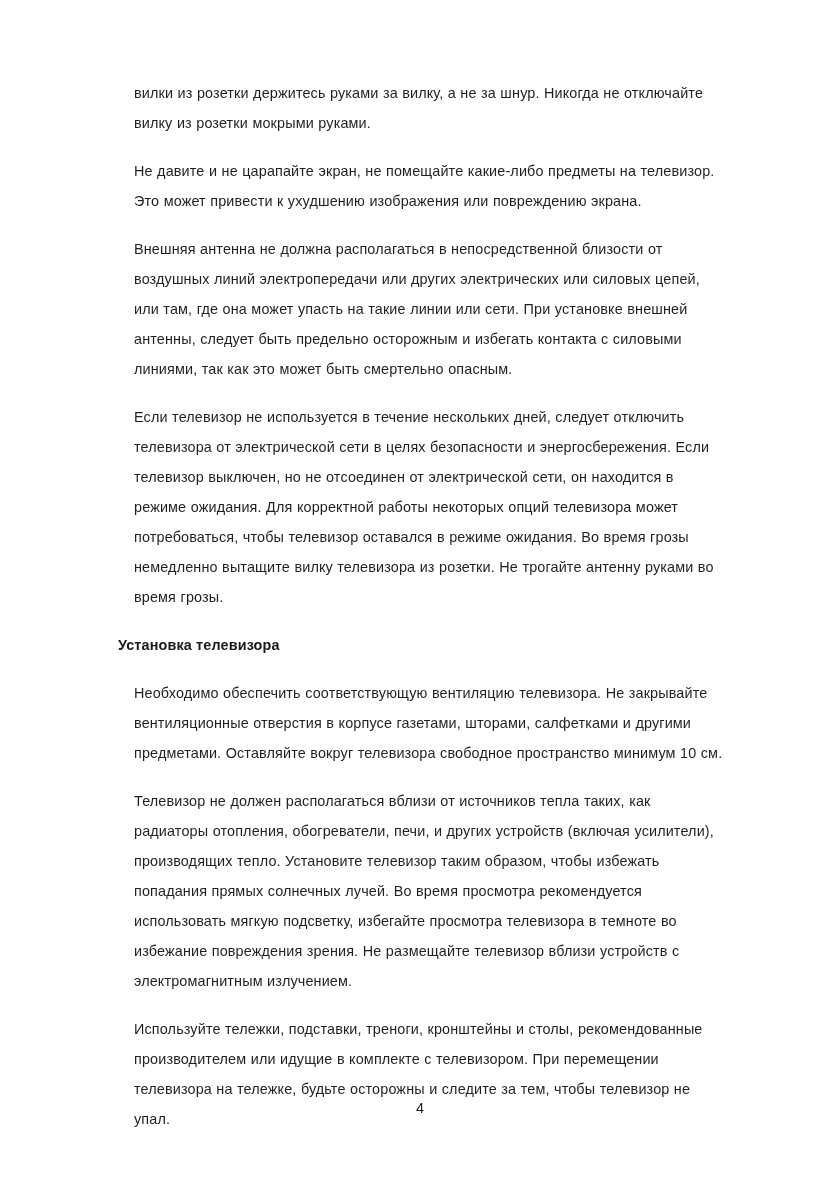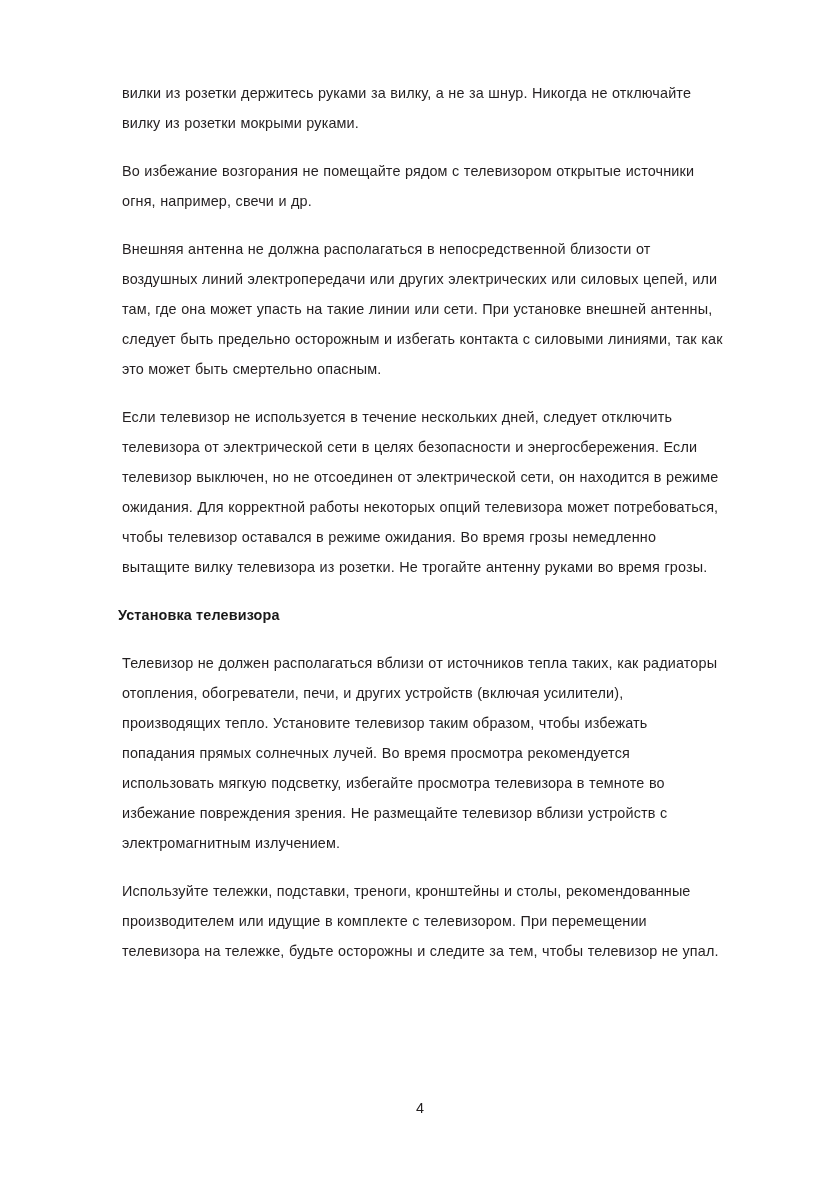--- a/index.html
+++ b/index.html
@@ -25,21 +25,21 @@
   }
 
   .content {
     position: absolute;
     left: 118px;
     top: 78px;
     width: 606px;
   }
 
   p.para {
-    margin: 0 0 18px 4px;
+    margin: 0 0 18px 16px;
     font-size: 14.4px;
     line-height: 30px;
     text-align: left;
     color: #231f20;
     letter-spacing: 0.01em;
     word-spacing: 0.02em;
   }
 
   h3.heading {
     margin: 8px 0 18px 0;
@@ -61,21 +61,22 @@
     color: #231f20;
     font-family: "Liberation Sans", "DejaVu Sans", sans-serif;
   }
 </style>
 </head>
 <body>
 
 <div class="page">
   <div class="content">
       <p class="para">вилки из розетки держитесь руками за вилку, а не за шнур. Никогда не отключайте вилку из розетки мокрыми руками.</p>
-      <p class="para">Во избежание возгорания не помещайте рядом с телевизором открытые источники огня, например, свечи и др.</p>
+      <p class="para">Не давите и не царапайте экран, не помещайте какие-либо предметы на телевизор. Это может привести к ухудшению изображения или повреждению экрана.</p>
       <p class="para">Внешняя антенна не должна располагаться в непосредственной близости от воздушных линий электропередачи или других электрических или силовых цепей, или там, где она может упасть на такие линии или сети. При установке внешней антенны, следует быть предельно осторожным и избегать контакта с силовыми линиями, так как это может быть смертельно опасным.</p>
       <p class="para">Если телевизор не используется в течение нескольких дней, следует отключить телевизора от электрической сети в целях безопасности и энергосбережения. Если телевизор выключен, но не отсоединен от электрической сети, он находится в режиме ожидания. Для корректной работы некоторых опций телевизора может потребоваться, чтобы телевизор оставался в режиме ожидания. Во время грозы немедленно вытащите вилку телевизора из розетки. Не трогайте антенну руками во время грозы.</p>
       <h3 class="heading">Установка телевизора</h3>
+      <p class="para">Необходимо обеспечить соответствующую вентиляцию телевизора. Не закрывайте вентиляционные отверстия в корпусе газетами, шторами, салфетками и другими предметами. Оставляйте вокруг телевизора свободное пространство минимум 10 см.</p>
       <p class="para">Телевизор не должен располагаться вблизи от источников тепла таких, как радиаторы отопления, обогреватели, печи, и других устройств (включая усилители), производящих тепло. Установите телевизор таким образом, чтобы избежать попадания прямых солнечных лучей. Во время просмотра рекомендуется использовать мягкую подсветку, избегайте просмотра телевизора в темноте во избежание повреждения зрения. Не размещайте телевизор вблизи устройств с электромагнитным излучением.</p>
       <p class="para">Используйте тележки, подставки, треноги, кронштейны и столы, рекомендованные производителем или идущие в комплекте с телевизором.  При перемещении телевизора на тележке, будьте осторожны и следите за тем, чтобы телевизор не упал.</p>
     </div>
   <div class="page-number">4</div>
 </div>
 
 </body></html>

